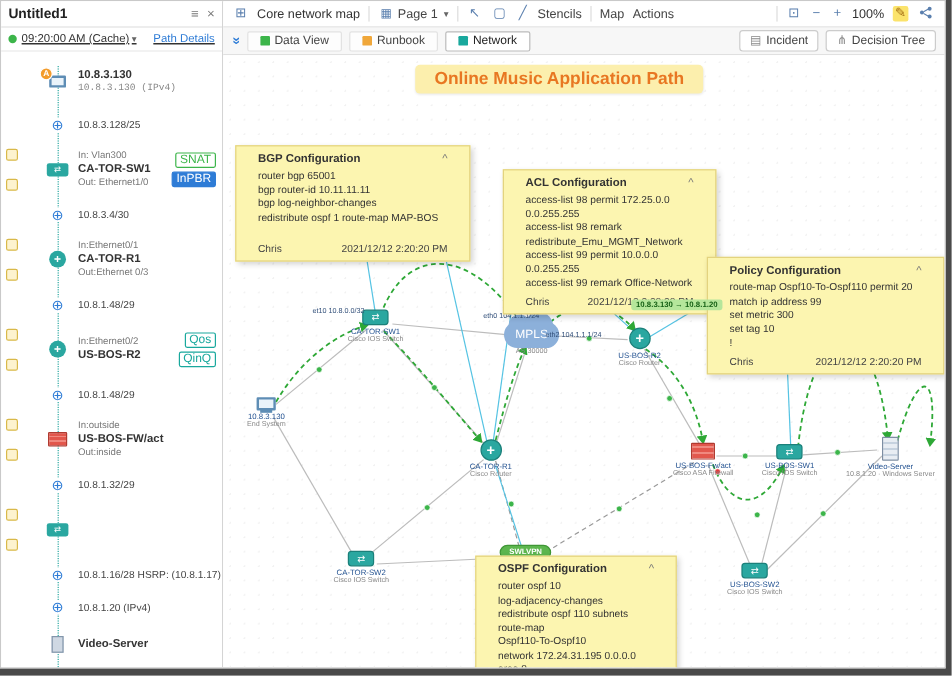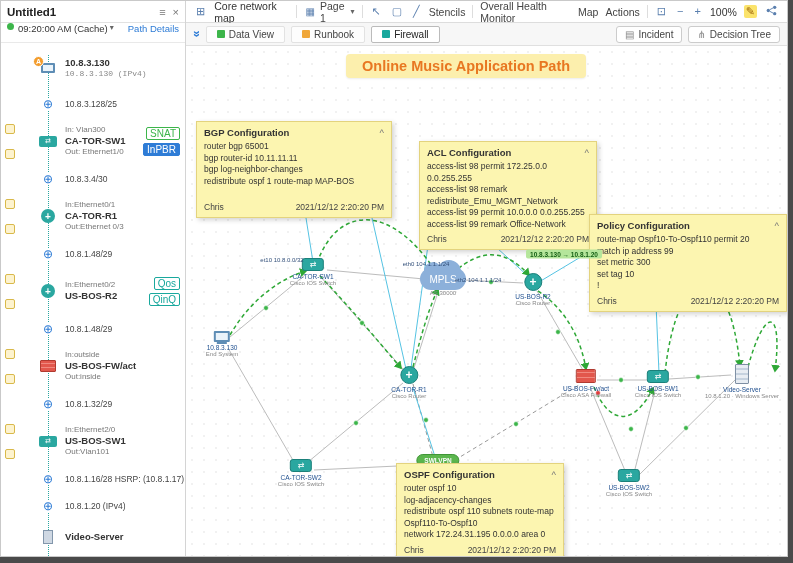--- a/index.html
+++ b/index.html
@@ -4,21 +4,21 @@
 <style>
   * { margin:0; padding:0; box-sizing:border-box; }
   body { width:793px; height:563px; background:#4a4a4a; font-family:"Liberation Sans", sans-serif; overflow:hidden; }
   .app { position:absolute; left:0; top:0; width:788px; height:557px; background:#fff; display:flex; border:1px solid #c9c9c9; }
 
   
   .sidebar { width:185px; height:100%; border-right:1px solid #d4d4d4; display:flex; flex-direction:column; background:#fff; }
   .sb-header { height:22px; display:flex; align-items:center; padding:0 6px; border-bottom:1px solid #e2e2e2; }
   .sb-title { font-size:11.5px; font-weight:bold; color:#222; flex:1; }
   .sb-hicon { color:#777; font-size:11px; margin-left:7px; cursor:pointer; }
-  .sb-sub { height:20px; display:flex; align-items:flex-start; padding:0 6px; border-bottom:1px solid #e9e9e9; font-size:9.5px; }
+  .sb-sub { height:20px; display:flex; align-items:center; padding:0 6px; border-bottom:1px solid #e9e9e9; font-size:9.5px;text-decoration:underline; }
   .green-dot { width:7px; height:7px; border-radius:50%; background:#3cb54a; margin-right:4px; }
   .sb-time { color:#333; }
   .caret { font-size:8px; color:#666; margin-left:2px; }
   .sb-pathdetails { margin-left:auto; color:#2e7cd6; }
   .hop-list { flex:1; position:relative; overflow:hidden; padding-top:3px; }
   .hop-list::before { content:''; position:absolute; left:47px; top:12px; bottom:0; border-left:1px dotted #2aa7a0; }
   .hop { display:flex; align-items:center; padding-left:4px; position:relative; }
   .hop-start { height:44px; } .hop-network { height:27px; }
   .hop-switch,.hop-router,.hop-firewall { height:48px; } .hop-server { height:36px; }
   .hop-gutter { width:26px; display:flex; flex-direction:column; gap:15px; }
@@ -59,21 +59,21 @@
   .tab.active { background:#fff; border-color:#bbb; color:#222; }
   .tab-sq { width:8px; height:8px; border-radius:1px; display:inline-block; }
   .tb-spacer { flex:1; }
   .chip-btn { display:inline-flex; align-items:center; gap:4px; font-size:10px; color:#444; background:#fff; border:1px solid #ccc; border-radius:3px; padding:2px 8px; cursor:pointer; font-family:inherit; }
   .chip-ic { color:#888; font-size:10px; }
 
   
   .canvas { position:relative; flex:1; background:#fff; background-image:radial-gradient(#f1f1f1 0.8px, transparent 0.8px); background-size:12px 12px; overflow:hidden; }
   .wires { position:absolute; left:0; top:0; z-index:1; }
   .map-title { position:absolute; left:160px; top:8px; background:#fcefad; border-radius:4px; padding:4px 16px; color:#e87722; font-weight:bold; font-size:14.5px; z-index:2; box-shadow:0 1px 2px rgba(0,0,0,.08); }
-  .note { position:absolute; background:#fcf5b0; border:1px solid #e3d37e; box-shadow:2px 2px 5px rgba(0,0,0,.18); padding:5px 7px; z-index:3; display:flex; flex-direction:column; }
+  .note { position:absolute; background:#fcf5b0; border:1px solid #e3d37e; box-shadow:2px 2px 5px rgba(0,0,0,.18); padding:5px 18px; z-index:3; display:flex; flex-direction:column; }
   .note-head { display:flex; justify-content:space-between; font-size:9.5px; font-weight:bold; color:#333; }
   .note-caret { color:#777; cursor:pointer; font-weight:normal; }
   .note-body { margin-top:3px; font-size:8.5px; color:#333; line-height:11.5px; }
   .note-foot { margin-top:auto; padding-top:4px; display:flex; justify-content:space-between; font-size:8.5px; color:#444; }
   .node { position:absolute; transform:translateX(-50%); z-index:2; display:flex; flex-direction:column; align-items:center; text-align:center; cursor:pointer; }
   .nname { font-size:6.5px; color:#1f4f8f; margin-top:2px; white-space:nowrap; }
   .nsub { font-size:6px; color:#888; white-space:nowrap; }
   .nicon-switch { display:flex; align-items:center; justify-content:center; width:22px; height:13px; background:#2aa7a0; border:1px solid #1b807a; border-radius:3px; color:#fff; font-size:8px; }
   .nicon-router { display:flex; align-items:center; justify-content:center; width:18px; height:18px; border-radius:50%; background:#2aa7a0; border:1px solid #1b807a; color:#fff; font-size:12px; font-weight:bold; }
   .nicon-firewall { width:20px; height:14px; background:repeating-linear-gradient(0deg,#e2574c 0 4px,#f0897f 4px 5px); border:1px solid #b03a30; border-radius:1px; }
@@ -224,25 +224,20 @@
           </div>
         </div>
         <div class="hop hop-switch">
           <div class="hop-gutter">
             <span class="gut-box"></span>
             <span class="gut-box"></span>
           </div>
           <div class="hop-node">
             <span class="hicon hicon-switch">⇄</span>
           </div>
-          <div class="hop-text">
-            <div class="hop-io">In:Ethernet2/0</div>
-            <div class="hop-name">US-BOS-SW1</div>
-            <div class="hop-io">Out:Vlan101</div>
-          </div>
         </div>
         <div class="hop hop-network">
           <div class="hop-gutter"></div>
           <div class="hop-node">
             <span class="hicon hicon-network">⊕</span>
           </div>
           <div class="hop-text">
             <div class="hop-name">10.8.1.16/28 HSRP: (10.8.1.17)</div>
           </div>
         </div>
@@ -277,21 +272,20 @@
         <span class="tb-icon sm">▦</span>
         <span>Page 1</span>
         <span class="caret">▾</span>
       </span>
       <span class="tb-sep"></span>
       <span class="tb-icon">↖</span>
       <span class="tb-icon">▢</span>
       <span class="tb-icon">╱</span>
       <span class="tb-item">Stencils</span>
       <span class="tb-sep"></span>
-      <span class="tb-item">Overall Health Monitor</span>
       <span class="tb-item">Map</span>
       <span class="tb-item">Actions</span>
       <span class="tb-right">
         <span class="tb-sep"></span>
         <span class="tb-icon">⊡</span>
         <span class="tb-icon">−</span>
         <span class="tb-icon">+</span>
         <span class="tb-label">100%</span>
         <span class="tb-icon tool-active">✎</span>
         <span class="tb-icon">
@@ -312,21 +306,21 @@
       <div class="tab">
         <span class="tab-sq" style="background: rgb(60, 181, 74);"></span>
         <span>Data View</span>
       </div>
       <div class="tab">
         <span class="tab-sq" style="background: rgb(240, 167, 58);"></span>
         <span>Runbook</span>
       </div>
       <div class="tab active">
         <span class="tab-sq" style="background: rgb(25, 168, 157);"></span>
-        <span>Firewall</span>
+        <span>Network</span>
       </div>
       <span class="tb-spacer"></span>
       <button class="chip-btn">
         <span class="chip-ic">▤</span>
         <span>Incident</span>
       </button>
       <button class="chip-btn">
         <span class="chip-ic">⋔</span>
         <span>Decision Tree</span>
       </button>

